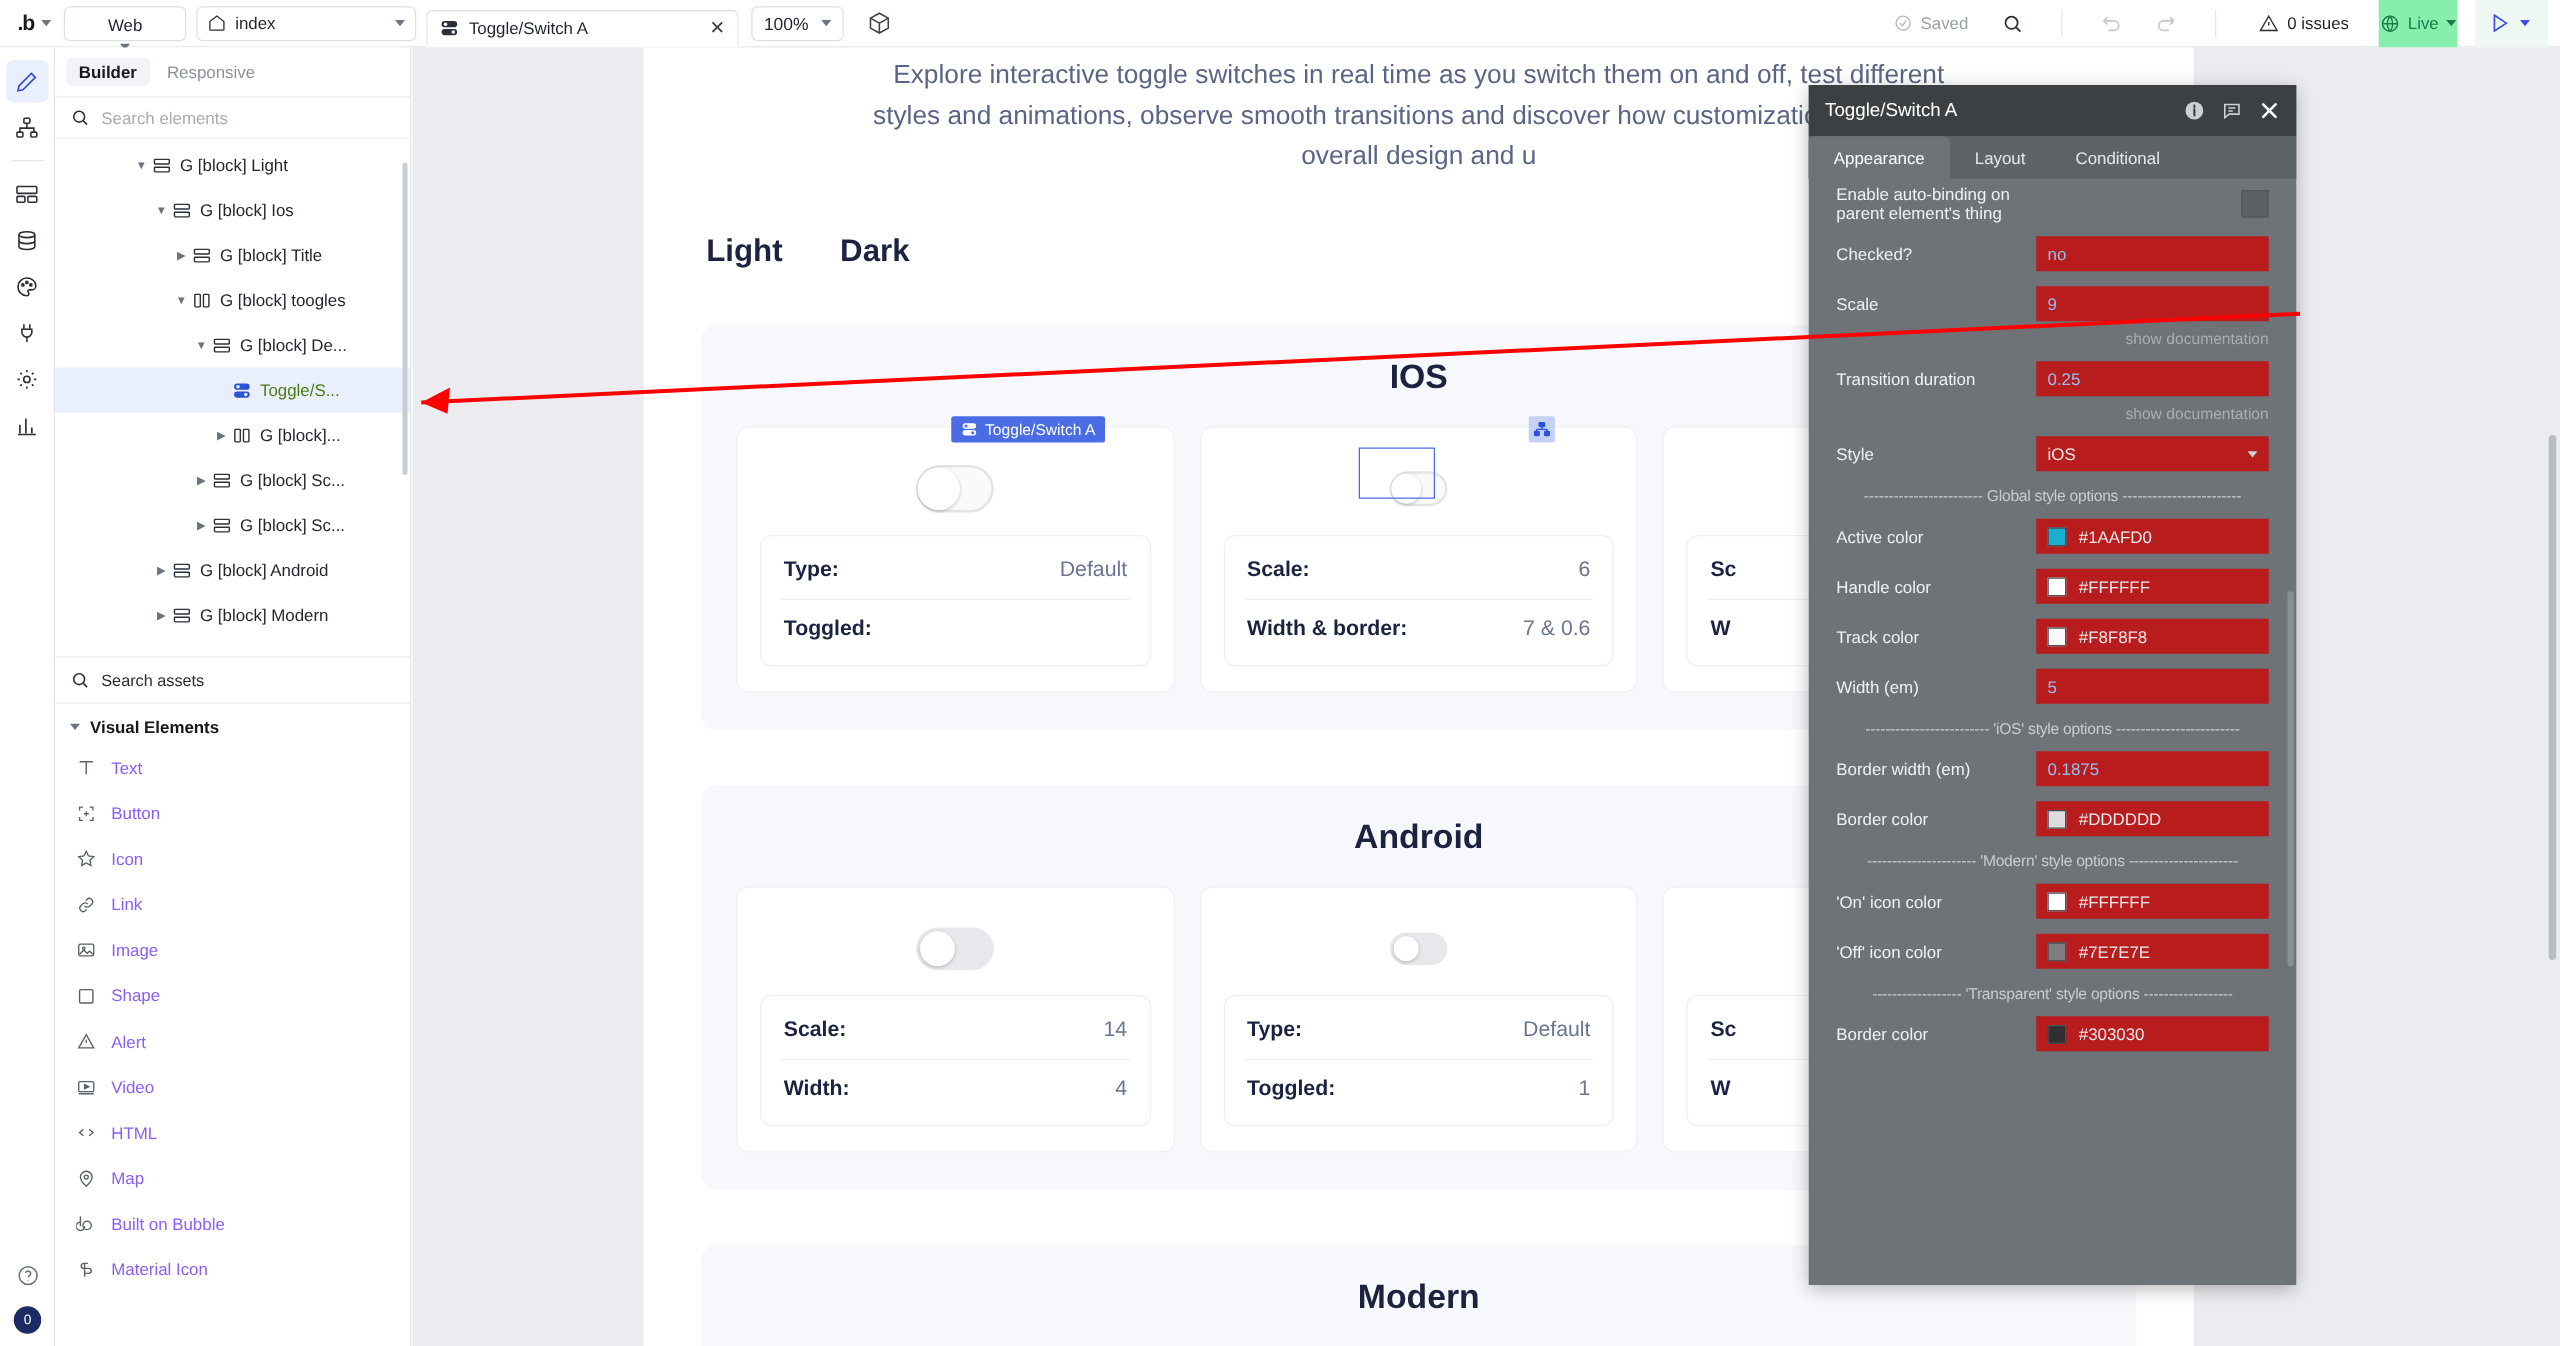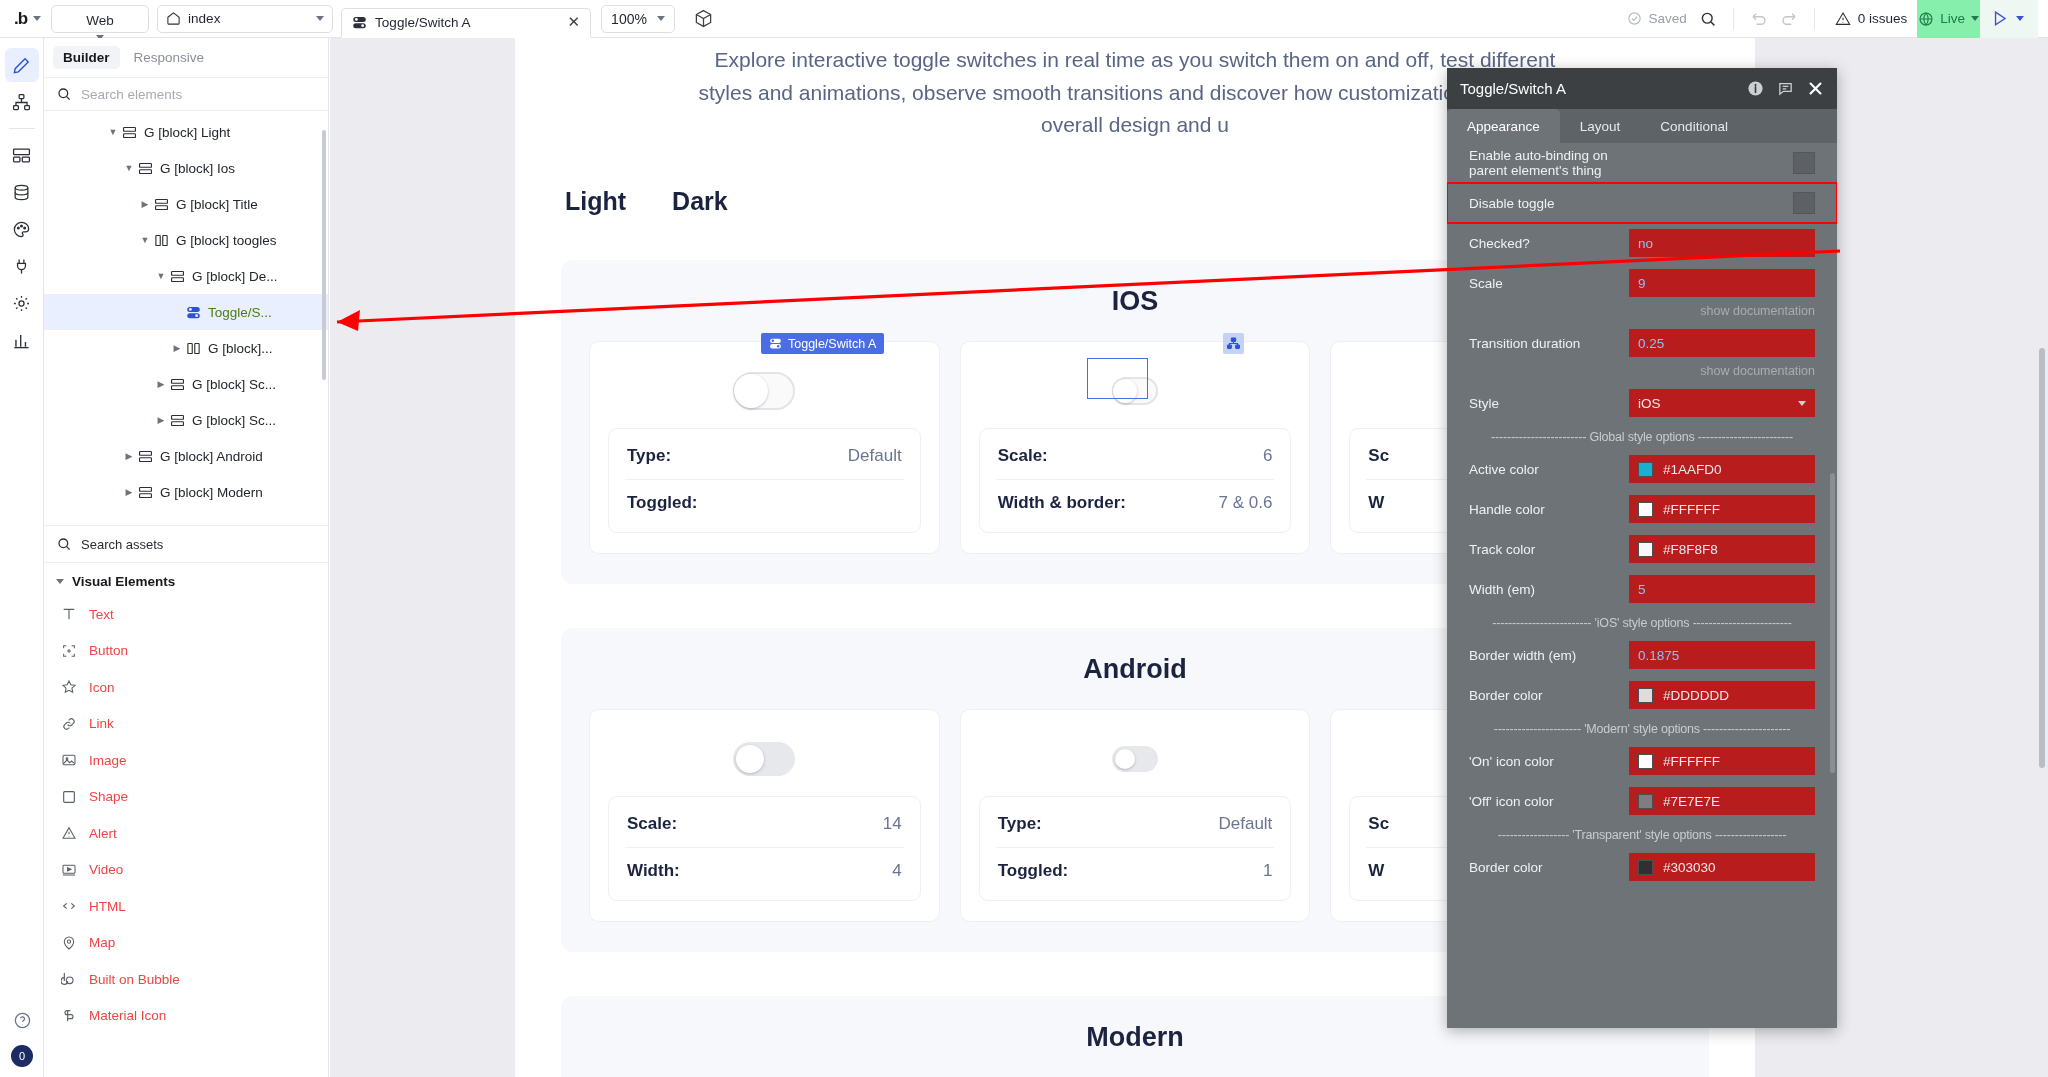--- a/index.html
+++ b/index.html
@@ -33,21 +33,21 @@
     display:flex; align-items:center; gap:8px;
     height:30px; border:1px solid #dcdfe3; border-radius:5px 5px 0 0;
     border-bottom:2px solid #fff;
     padding:0 10px; margin-right:10px; background:#fff; white-space:nowrap;
     position:relative; top:4px; min-width:250px;
   }
   .tb-tab .lbl { flex:1; font-size:13.5px; color:#1f2430; }
   .tb-zoom { display:flex;align-items:center;gap:10px;height:28px;border:1px solid #dcdfe3;border-radius:5px;padding:0 9px;margin-right:14px;}
   .tb-zoom .lbl { font-size:14px;color:#1f2430;}
   .tb-spacer { flex:1; }
-  .tb-right { display:flex; align-items:center; gap:0; height:38px; }
+  .tb-right { display:flex; align-items:center; gap:14px; height:38px; }
   .tb-right .sep { width:1px; height:22px; background:#e3e5e8; margin:0 10px; }
   .saved { display:flex;align-items:center;gap:6px;color:#9aa0a8;font-size:13.5px;padding:0 6px;}
   .icobtn { width:30px;height:30px;display:flex;align-items:center;justify-content:center;border-radius:4px;cursor:pointer;}
   .issues { display:flex;align-items:center;gap:7px;font-size:13.5px;color:#1f2430;padding:0 10px;}
   .live { display:flex;align-items:center;gap:6px;font-size:13.5px;color:#1f7a4a;background:#86efac;height:38px;padding:0 1px;}
   .runbtn { display:flex;align-items:center;gap:7px;background:#eef7f1;height:38px;padding:0 14px 0 10px;}
 
   
   .rail {
     position:absolute; top:38px; left:0; width:44px; height:1039px;
@@ -75,21 +75,21 @@
   .lp-search .ph { color:#a6abb3; font-size:13.5px; }
   .tree { position:relative; overflow:hidden; height:415px; padding-top:4px;}
   .trow { display:flex; align-items:center; height:36px; padding-right:8px; font-size:13.5px; color:#23262e; white-space:nowrap; cursor:pointer;}
   .trow.sel { background:#e9efff; color:#4d7c0f; }
   .trow .arw { width:14px; display:flex; justify-content:center; color:#6b7280; font-size:9px;}
   .trow .gico { margin:0 7px 0 2px; display:flex; align-items:center;}
   .tree-scroll { position:absolute; right:2px; top:20px; width:4px; height:250px; background:#c7ccd4; border-radius:3px;}
   .lp-search2 { display:flex;align-items:center;gap:9px;padding:10px 12px;border-top:1px solid #eceef1;border-bottom:1px solid #eceef1;}
   .ve-head { display:flex;align-items:center;gap:8px;padding:11px 12px 7px 12px;font-weight:700;font-size:13.5px;color:#16181d;}
   .ve-list { overflow:hidden; }
-  .ve-item { display:flex;align-items:center;gap:12px;height:36.5px;padding-left:16px;font-size:13.5px;color:#ef4444;cursor:pointer;}
+  .ve-item { display:flex;align-items:center;gap:12px;height:36.5px;padding-left:16px;font-size:13.5px;color:#8b5cf6;cursor:pointer;}
   .ve-item .vico { width:17px;display:flex;align-items:center;justify-content:center;color:#5a6068;}
 
   
   .canvas { position:absolute; top:38px; left:330px; right:0; bottom:0; background:#ececf0; overflow:hidden; }
   .page {
     position:absolute; top:0; left:185px; width:1240px; background:#fff; min-height:1100px;
   }
   .hero-sub {
     text-align:center; color:#5a6585; font-size:21px; line-height:1.55;
     padding:6px 170px 0 170px; font-family:"Liberation Sans", sans-serif;
@@ -778,26 +778,20 @@
       <div class="pp-tab">Conditional</div>
     </div>
     <div class="pp-body" id="pp-body">
       <div class="pp-scroll"></div>
     <div class="prow">
           <div class="plabel">Enable auto-binding on parent element's thing</div>
           <div class="pval" style="display: flex; justify-content: flex-end;">
             <div class="pcheck"></div>
           </div>
         </div>
-        <div class="prow highlight">
-          <div class="plabel">Disable toggle</div>
-          <div class="pval" style="display: flex; justify-content: flex-end;">
-            <div class="pcheck"></div>
-          </div>
-        </div>
         <div class="prow">
           <div class="plabel">Checked?</div>
           <div class="pval">
             <div class="pinput">
               <span>no</span>
             </div>
           </div>
         </div>
         <div class="prow">
           <div class="plabel">Scale</div>

